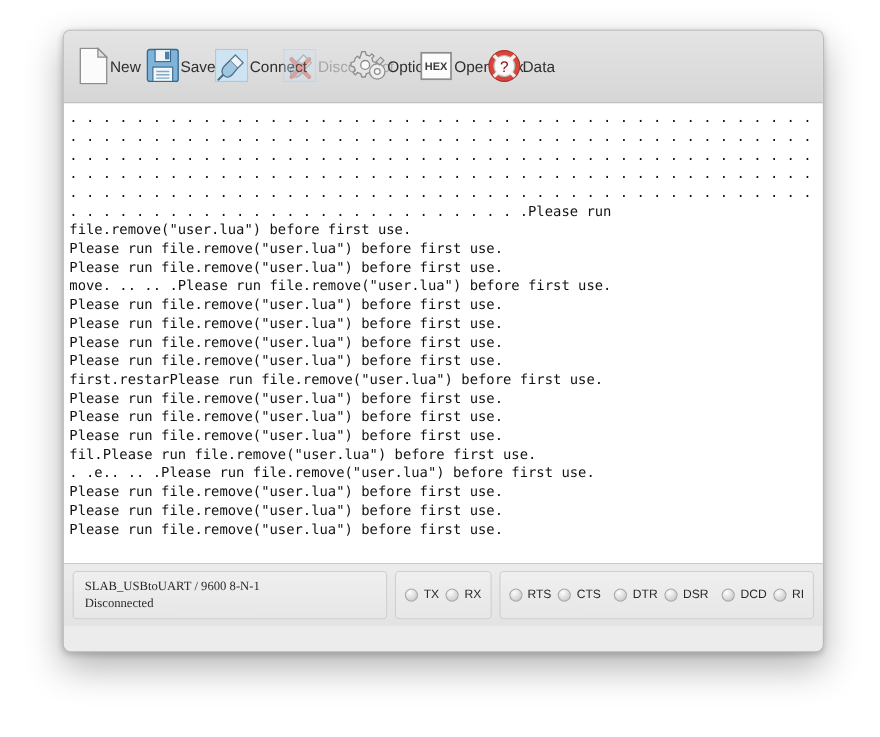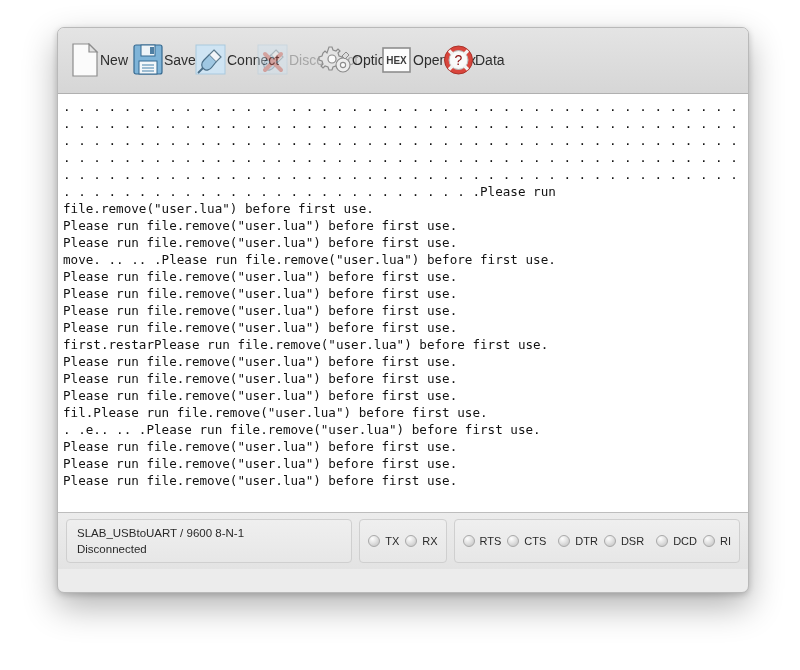--- a/index.html
+++ b/index.html
@@ -141,20 +141,21 @@
     flex: 1;
     height: 44px;
     background: linear-gradient(to bottom, #efefef, #e7e7e7);
     border: 1px solid #cfcfcf;
     border-radius: 4px;
     display: flex;
     flex-direction: column;
     justify-content: center;
     padding-left: 10px;
     box-sizing: border-box;
+    font-family: Liberation Serif, serif;
   }
   .status-left div {
     font-size: 11.5px;
     color: #2a2a2a;
     line-height: 16px;
   }
   .led-group {
     height: 44px;
     margin-left: 7px;
     background: linear-gradient(to bottom, #efefef, #e7e7e7);

